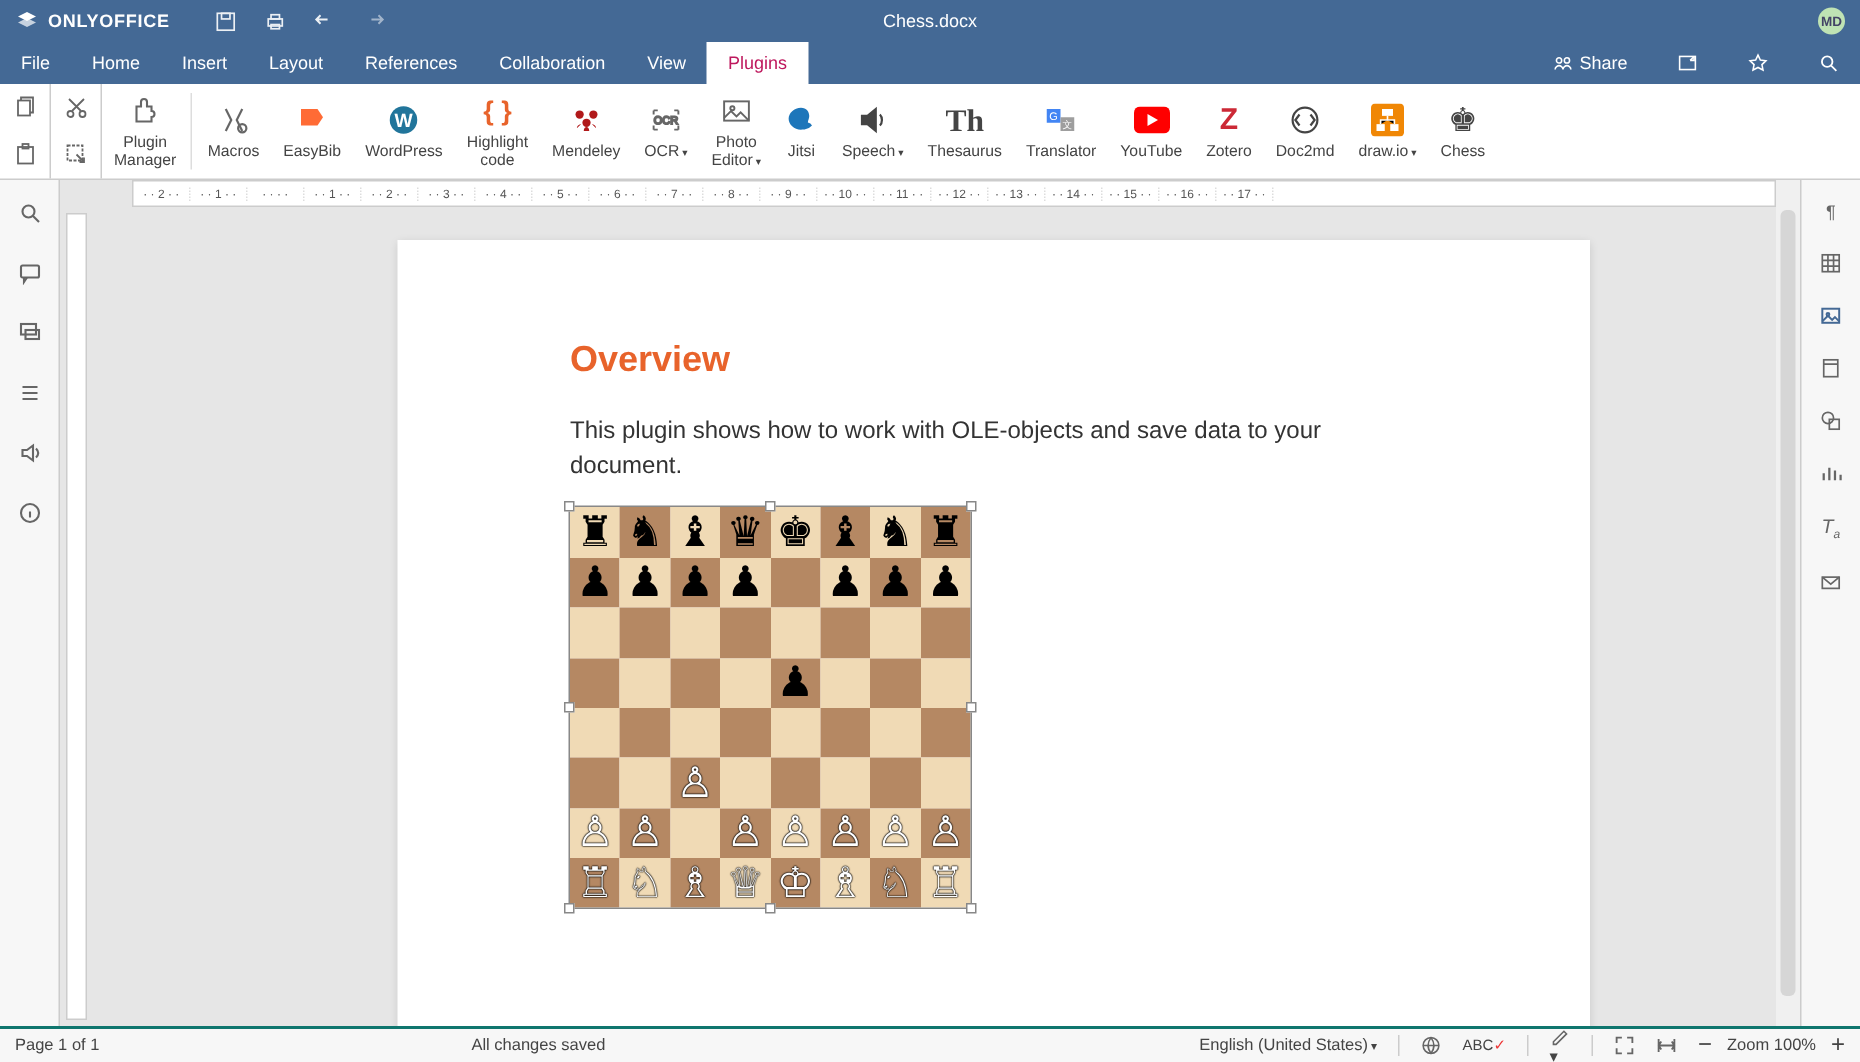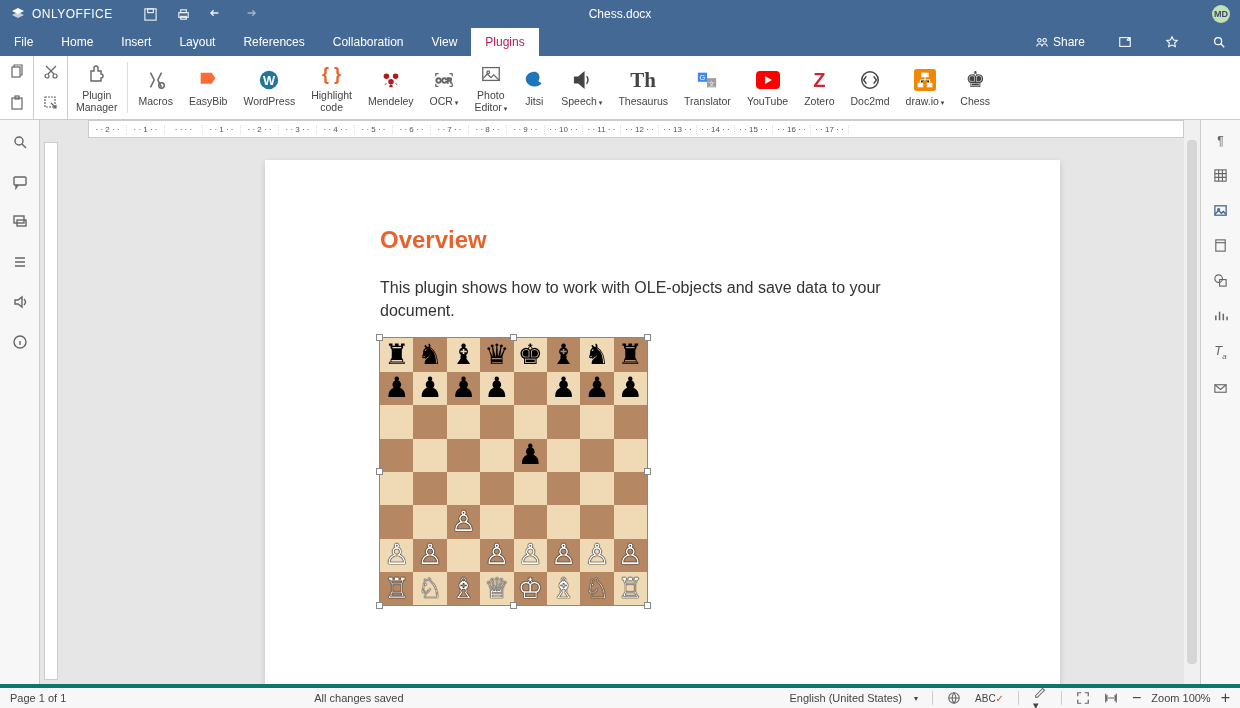--- a/index.html
+++ b/index.html
@@ -1,20 +1,20 @@
 <!DOCTYPE html>
 <html><head>
 <meta charset="utf-8">
 <style>
 * { box-sizing: border-box; margin: 0; padding: 0; font-family: Arial, Helvetica, sans-serif; }
 body { width: 1240px; height: 708px; overflow: hidden; background: #f0f0f0; display: flex; flex-direction: column; font-size: 12px; }
 
 
 .titlebar { background: #446995; height: 28px; display: flex; align-items: center; color: #fff; }
-.titlebar .logo { display: flex; align-items: center; gap: 6px; margin-left: 10px; font-weight: 400; font-size: 12px; letter-spacing: .5px; }
+.titlebar .logo { display: flex; align-items: center; gap: 6px; margin-left: 10px; font-weight: 700; font-size: 12px; letter-spacing: .5px; }
 .titlebar .qa { display: flex; gap: 18px; margin-left: 30px; }
 .titlebar .qa span { opacity: .9; font-size: 14px; }
 .titlebar .doctitle { position: absolute; left: 0; right: 0; text-align: center; pointer-events: none; font-size: 12px; }
 .titlebar .avatar { margin-left: auto; margin-right: 10px; width: 18px; height: 18px; border-radius: 50%; background: #bfe3b4; color: #446; font-size: 9px; display: flex; align-items: center; justify-content: center; font-weight: 600; }
 
 
 .menubar { background: #446995; height: 28px; display: flex; align-items: stretch; color: #fff; }
 .menubar .mitem { padding: 0 14px; display: flex; align-items: center; font-size: 12px; cursor: pointer; }
 .menubar .mitem.active { background: #fff; color: #be185d; }
 .menubar .spacer { flex: 1; }
@@ -53,24 +53,24 @@
 .chesswrap .h-ml { top: calc(50% - 4px); left: -4px; } .chesswrap .h-mr { top: calc(50% - 4px); right: -4px; }
 .chesswrap .h-bl { bottom: -4px; left: -4px; } .chesswrap .h-bm { bottom: -4px; left: calc(50% - 4px); } .chesswrap .h-br { bottom: -4px; right: -4px; }
 .chesswrap .outline { position: absolute; inset: -1px; border: 1px solid #888; }
 
 .board { display: grid; grid-template: repeat(8,1fr)/repeat(8,1fr); width: 100%; height: 100%; }
 .sq { display: flex; align-items: center; justify-content: center; font-size: 28px; line-height: 1; }
 .light { background: #f0dab5; } .dark { background: #b58863; }
 .blackp { color: #000; } .whitep { color: #fff; text-shadow: 0 0 1px #000, 0 0 1px #000, 0 0 1px #000; }
 
 
-.statusbar { height: 24px; background: #f7f7f7; border-top: 4px solid #0f766e; display: flex; align-items: center; font-size: 11px; color: #444; padding: 0 10px; gap: 14px; }
+.statusbar { height: 24px; background: #f7f7f7; border-top: 2px solid #0f766e; display: flex; align-items: center; font-size: 11px; color: #444; padding: 0 10px; gap: 14px; }
 .statusbar .sep { width: 1px; height: 14px; background: #ccc; }
 .statusbar .spacer { flex: 1; }
-.statusbar .lang { display: flex; align-items: center; gap: 12px; }
+.statusbar .lang { display: flex; align-items: center; gap: 2px; }
 .statusbar .zoom { display: flex; align-items: center; gap: 10px; }
 
 svg { display: block; }
 </style>
 </head>
 <body>
 
 <div class="titlebar">
   <div class="logo">
     <svg width="16" height="16" viewBox="0 0 16 16">

